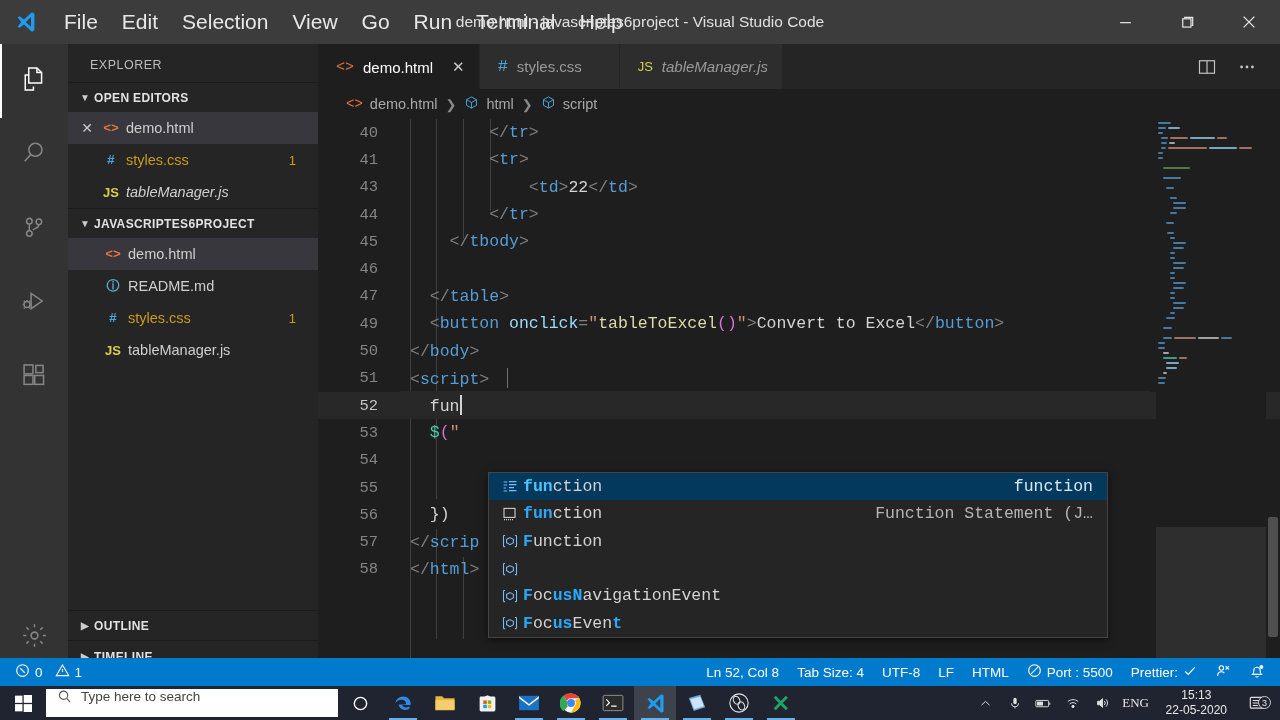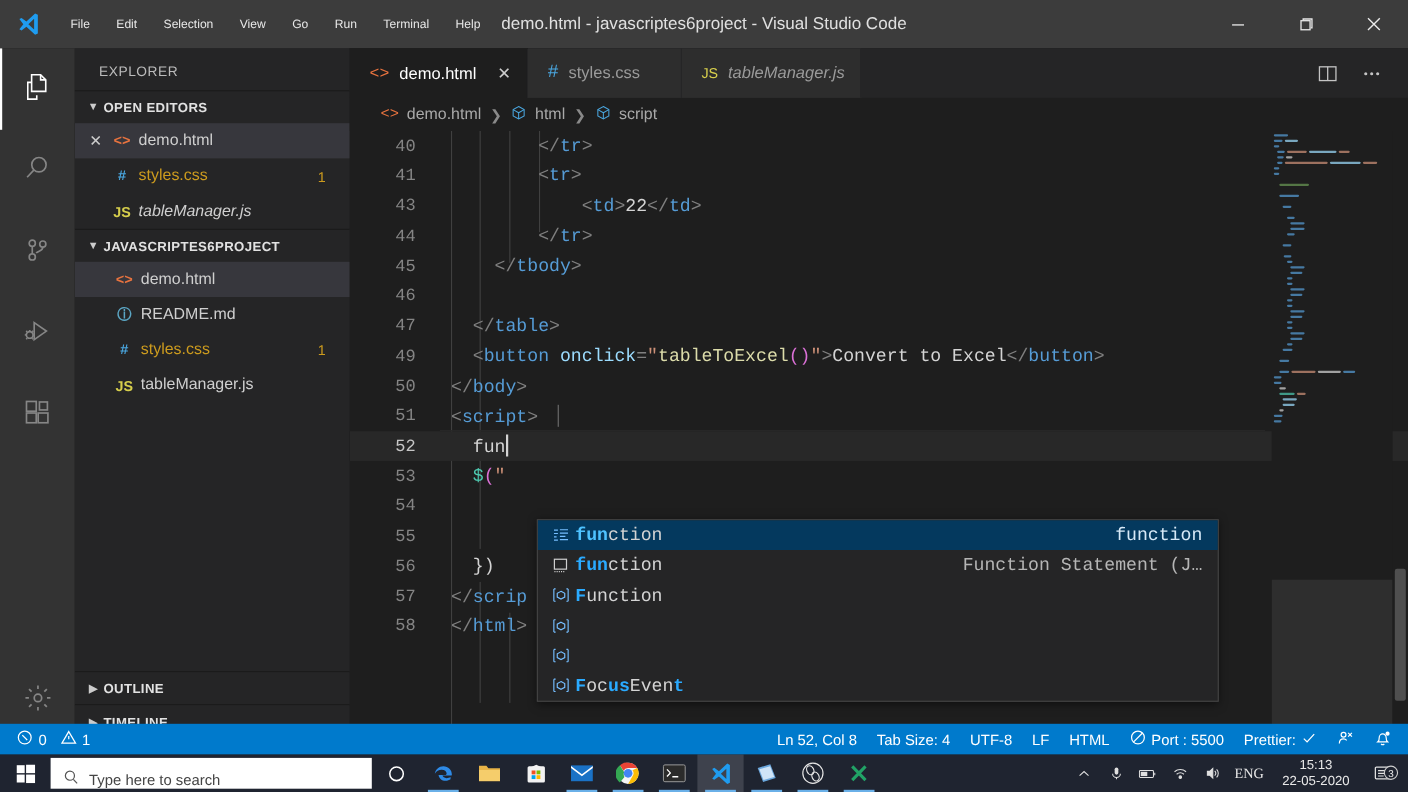--- a/index.html
+++ b/index.html
@@ -13,21 +13,21 @@
 
   
   .titlebar {
     position: absolute; top: 0; left: 0; width: 1280px; height: 44px;
     background: #3c3c3c; display: flex; align-items: center;
     color: #cccccc; font-size: 15px;
   }
   .vscode-logo { width: 52px; display: flex; justify-content: center; align-items: center; }
   .menu { display: flex; align-items: center; height: 44px; }
   .menu-item {
-    padding: 0 12px; line-height: 44px; font-size: 11px; color: #e8e8e8;
+    padding: 0 12px; line-height: 44px; font-size: 21px; color: #e8e8e8;
     cursor: default; white-space: nowrap;
   }
   .win-title {
     position: absolute; left: 0; right: 0; text-align: center;
     font-size: 15.5px; color: #e0e0e0; pointer-events: none;
   }
   .win-ctrls { position: absolute; right: 0; top: 0; display: flex; height: 44px; }
   .win-btn { width: 62px; height: 44px; display: flex; align-items: center; justify-content: center; color: #e8e8e8; }
 
   
@@ -173,21 +173,21 @@
   .st-right { margin-left: auto; display: flex; align-items: center; padding-right: 6px; }
 
   
   .taskbar {
     position: absolute; left: 0; bottom: 0; width: 1280px; height: 34px;
     background: #1f2430; display: flex; align-items: center; color: #e8e8e8; font-size: 13px;
   }
   .tb-start { width: 46px; height: 34px; display: flex; align-items: center; justify-content: center; }
   .tb-search {
     width: 292px; height: 28px; background: #ffffff; color: #444; display: flex;
-    align-items: flex-end; gap: 9px; padding-left: 11px; font-size: 13.5px;
+    align-items: flex-start; gap: 9px; padding-left: 11px; font-size: 13.5px;
   }
   .tb-cortana { width: 44px; display: flex; align-items: center; justify-content: center; }
   .tb-apps { display: flex; align-items: center; height: 34px; }
   .tb-app {
     width: 42px; height: 34px; display: flex; align-items: center; justify-content: center; position: relative;
   }
   .tb-app.active { background: rgba(255,255,255,.14); }
   .tb-app.running::after {
     content: ""; position: absolute; bottom: 0; left: 7px; right: 7px; height: 2px; background: #6ab0e8;
   }
@@ -646,20 +646,21 @@
               </span>
               <span class="sg-detail"></span>
             </div>
             <div class="sugg-row">
               <span class="sg-icon">
                 <svg width="16" height="16" viewBox="0 0 16 16" fill="none" stroke="#75beff" stroke-width="1.05">
                   <path d="M1.5 2.4h1.6M1.5 2.4v11.2M1.5 13.6h1.6M14.5 2.4h-1.6M14.5 2.4v11.2M14.5 13.6h-1.6"></path>
                   <path d="M8 4.6 11.4 6.4v3.4L8 11.6 4.6 9.8V6.4z"></path>
                 </svg>
               </span>
+              <span class="sg-label"><span class="m">F</span><span>oc</span><span class="m">us</span><span class="m">N</span><span>avigationEvent</span></span>
               <span class="sg-detail"></span>
             </div>
             <div class="sugg-row">
               <span class="sg-icon">
                 <svg width="16" height="16" viewBox="0 0 16 16" fill="none" stroke="#75beff" stroke-width="1.05">
                   <path d="M1.5 2.4h1.6M1.5 2.4v11.2M1.5 13.6h1.6M14.5 2.4h-1.6M14.5 2.4v11.2M14.5 13.6h-1.6"></path>
                   <path d="M8 4.6 11.4 6.4v3.4L8 11.6 4.6 9.8V6.4z"></path>
                 </svg>
               </span>
               <span class="sg-label"><span class="m">F</span><span>oc</span><span class="m">us</span><span>Even</span><span class="m">t</span></span>

